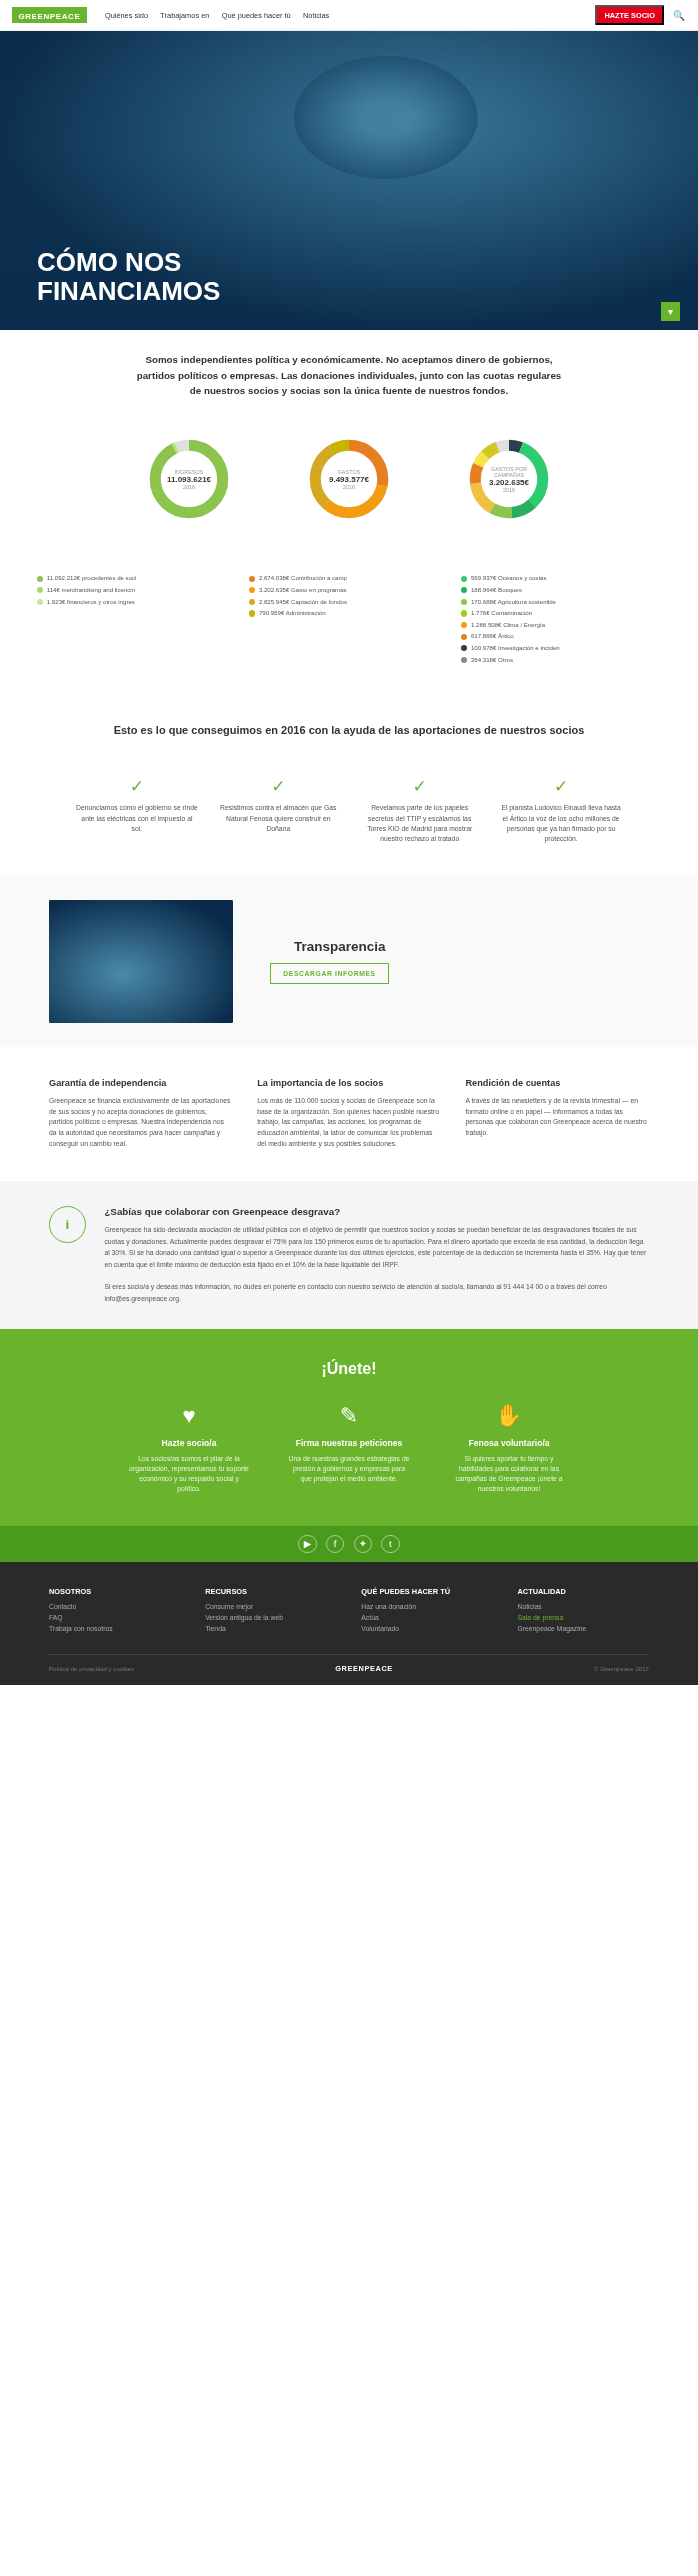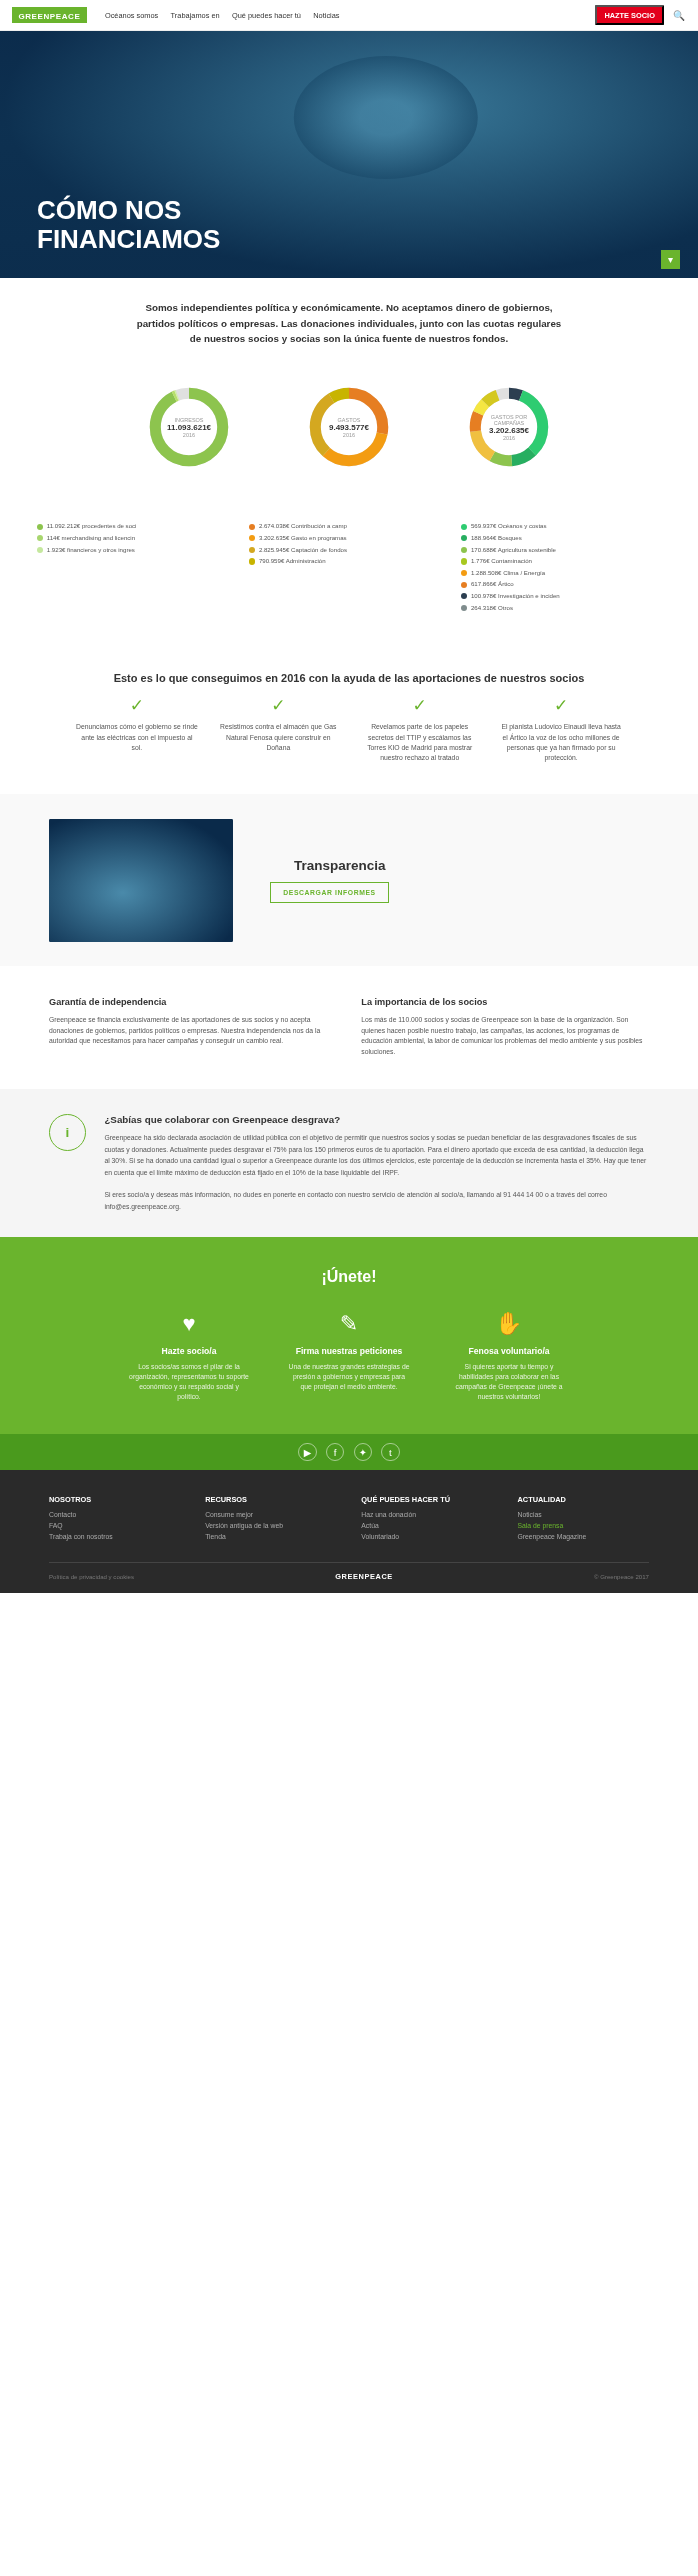--- a/index.html
+++ b/index.html
@@ -8,21 +8,21 @@
     
     .nav { background: #fff; display: flex; align-items: center; padding: 0 12.3px; height: 31px; border-bottom: 0.6px solid #eee; }
     .nav-logo { background: #6ab42d; padding: 2.5px 6.1px; margin-right: 18.4px; }
     .nav-logo span { color: #fff; font-weight: 900; font-size: 8px; letter-spacing: 0.6px; text-transform: uppercase; }
     .nav-links { display: flex; gap: 12.3px; flex: 1; }
     .nav-links a { font-size: 7.4px; color: #333; text-decoration: none; }
     .nav-btn { background: #e3001b; color: #fff; padding: 3.7px 7.4px; font-size: 7.4px; font-weight: bold; border-radius: 1.2px; }
     .nav-search { margin-left: 9.2px; font-size: 9.8px; color: #333; }
 
     
-    .hero { position: relative; background: linear-gradient(to bottom, #1a3a5c 0%, #2a6a8a 40%, #1a4a6a 100%); height: 247px; display: flex; align-items: flex-end; padding: 24.6px 37px; overflow: hidden; }
+    .hero { position: relative; background: linear-gradient(to bottom, #1a3a5c 0%, #2a6a8a 40%, #1a4a6a 100%); height: 299px; display: flex; align-items: flex-end; padding: 24.6px 37px; overflow: hidden; }
     .hero-bg { position: absolute; top: 0; left: 0; width: 100%; height: 100%; background: radial-gradient(ellipse at 60% 30%, #3a7a9a 0%, #0a2a4a 70%); opacity: 0.9; }
     .hero-ship { position: absolute; top: 24.6px; left: 50%; transform: translateX(-30%); width: 184px; height: 123px; background: radial-gradient(ellipse, #4a8aaa 20%, #1a4a6a 70%); border-radius: 50%; opacity: 0.6; }
     .hero-text { position: relative; z-index: 2; }
     .hero-text h1 { color: #fff; font-size: 26px; font-weight: 900; line-height: 1.1; text-transform: uppercase; }
     .hero-scroll { position: absolute; bottom: 9.2px; right: 18.4px; background: #6ab42d; width: 18.4px; height: 18.4px; display: flex; align-items: center; justify-content: center; z-index: 2; }
     .hero-scroll span { color: #fff; font-size: 8.6px; }
 
     
     .intro { padding: 22px 74px; text-align: center; }
     .intro p { font-size: 9.8px; font-weight: bold; color: #333; line-height: 1.6; max-width: 430px; margin: 0 auto; }
@@ -40,21 +40,21 @@
     
     .legend-section { padding: 0 37px 24.6px; }
     .legend-row { display: flex; justify-content: space-between; gap: 12.3px; }
     .legend-col { flex: 1; }
     .legend-item { display: flex; align-items: flex-start; gap: 3.7px; margin-bottom: 3.7px; }
     .legend-dot { width: 6.1px; height: 6.1px; border-radius: 50%; flex-shrink: 0; margin-top: 1.2px; }
     .legend-text { font-size: 6.1px; color: #555; line-height: 1.3; }
 
     
     .achievements { padding: 31px 49px; background: #fff; }
-    .achievements h2 { text-align: center; font-size: 11px; color: #333; margin-bottom: 9px; line-height: 1.4; }
+    .achievements h2 { text-align: center; font-size: 11px; color: #333; margin-bottom: 38px; line-height: 1.4; }
     .achieve-grid { display: flex; gap: 18.4px; justify-content: center; }
     .achieve-item { flex: 1; max-width: 123px; text-align: center; }
     .achieve-check { color: #6ab42d; font-size: 17px; display: block; margin-bottom: 6.1px; }
     .achieve-item p { font-size: 6.8px; color: #555; line-height: 1.5; }
 
     
     .transparency { padding: 24.6px 49px; display: flex; gap: 37px; align-items: center; background: #f9f9f9; }
     .trans-image { width: 184px; height: 123px; background: linear-gradient(135deg, #1a3a5c, #2a6a8a, #1a4a6a); flex-shrink: 0; border-radius: 1.2px; overflow: hidden; position: relative; }
     .trans-image-inner { width: 100%; height: 100%; background: radial-gradient(ellipse at 40% 60%, #4a8aaa 0%, #0a2a4a 80%); }
     .trans-content h2 { font-size: 13.5px; font-weight: bold; color: #333; margin-bottom: 9.2px; margin-left: 24px; }
@@ -105,21 +105,21 @@
     svg.donut { transform: rotate(-90deg); }
   </style>
 </head>
 <body>
 
 <nav class="nav">
   <div class="nav-logo">
     <span>GREENPEACE</span>
   </div>
   <div class="nav-links">
-    <a href="#">Océanos somos</a>
+    <a href="#">Quiénes sido</a>
     <a href="#">Trabajamos en</a>
     <a href="#">Qué puedes hacer tú</a>
     <a href="#">Noticias</a>
   </div>
   <button class="nav-btn">HAZTE SOCIO</button>
   <span class="nav-search">🔍</span>
 </nav>
 
 <section class="hero">
   <div class="hero-bg"></div>
@@ -303,20 +303,24 @@
 
 <section class="three-cols" id="three-cols">
     <div class="three-col">
       <h3>Garantía de independencia</h3>
       <p>Greenpeace se financia exclusivamente de las aportaciones de sus socios y no acepta donaciones de gobiernos, partidos políticos o empresas. Nuestra independencia nos da la autoridad que necesitamos para hacer campañas y conseguir un cambio real.</p>
     </div>
     <div class="three-col">
       <h3>La importancia de los socios</h3>
       <p>Los más de 110.000 socios y socias de Greenpeace son la base de la organización. Son quienes hacen posible nuestro trabajo, las campañas, las acciones, los programas de educación ambiental, la labor de comunicar los problemas del medio ambiente y sus posibles soluciones.</p>
     </div>
+    <div class="three-col">
+      <h3>Rendición de cuentas</h3>
+      <p>A través de las newsletters y de la revista trimestral — en formato online o en papel — informamos a todas las personas que colaboran con Greenpeace acerca de nuestro trabajo.</p>
+    </div>
   </section>
 
 <section class="info-box">
   <div class="info-inner">
     <div class="info-icon">
       <span>i</span>
     </div>
     <div class="info-content">
       <h3>¿Sabías que colaborar con Greenpeace desgrava?</h3>
       <p>Greenpeace ha sido declarada asociación de utilidad pública con el objetivo de permitir que nuestros socios y socias se puedan beneficiar de las desgravaciones fiscales de sus cuotas y donaciones. Actualmente puedes desgravar el 75% para los 150 primeros euros de tu aportación. Para el dinero aportado que exceda de esa cantidad, la deducción llega al 30%. Si se ha donado una cantidad igual o superior a Greenpeace durante los dos últimos ejercicios, este porcentaje de la deducción se incrementa hasta el 35%. Hay que tener en cuenta que el límite máximo de deducción está fijado en el 10% de la base liquidable del IRPF.</p>

